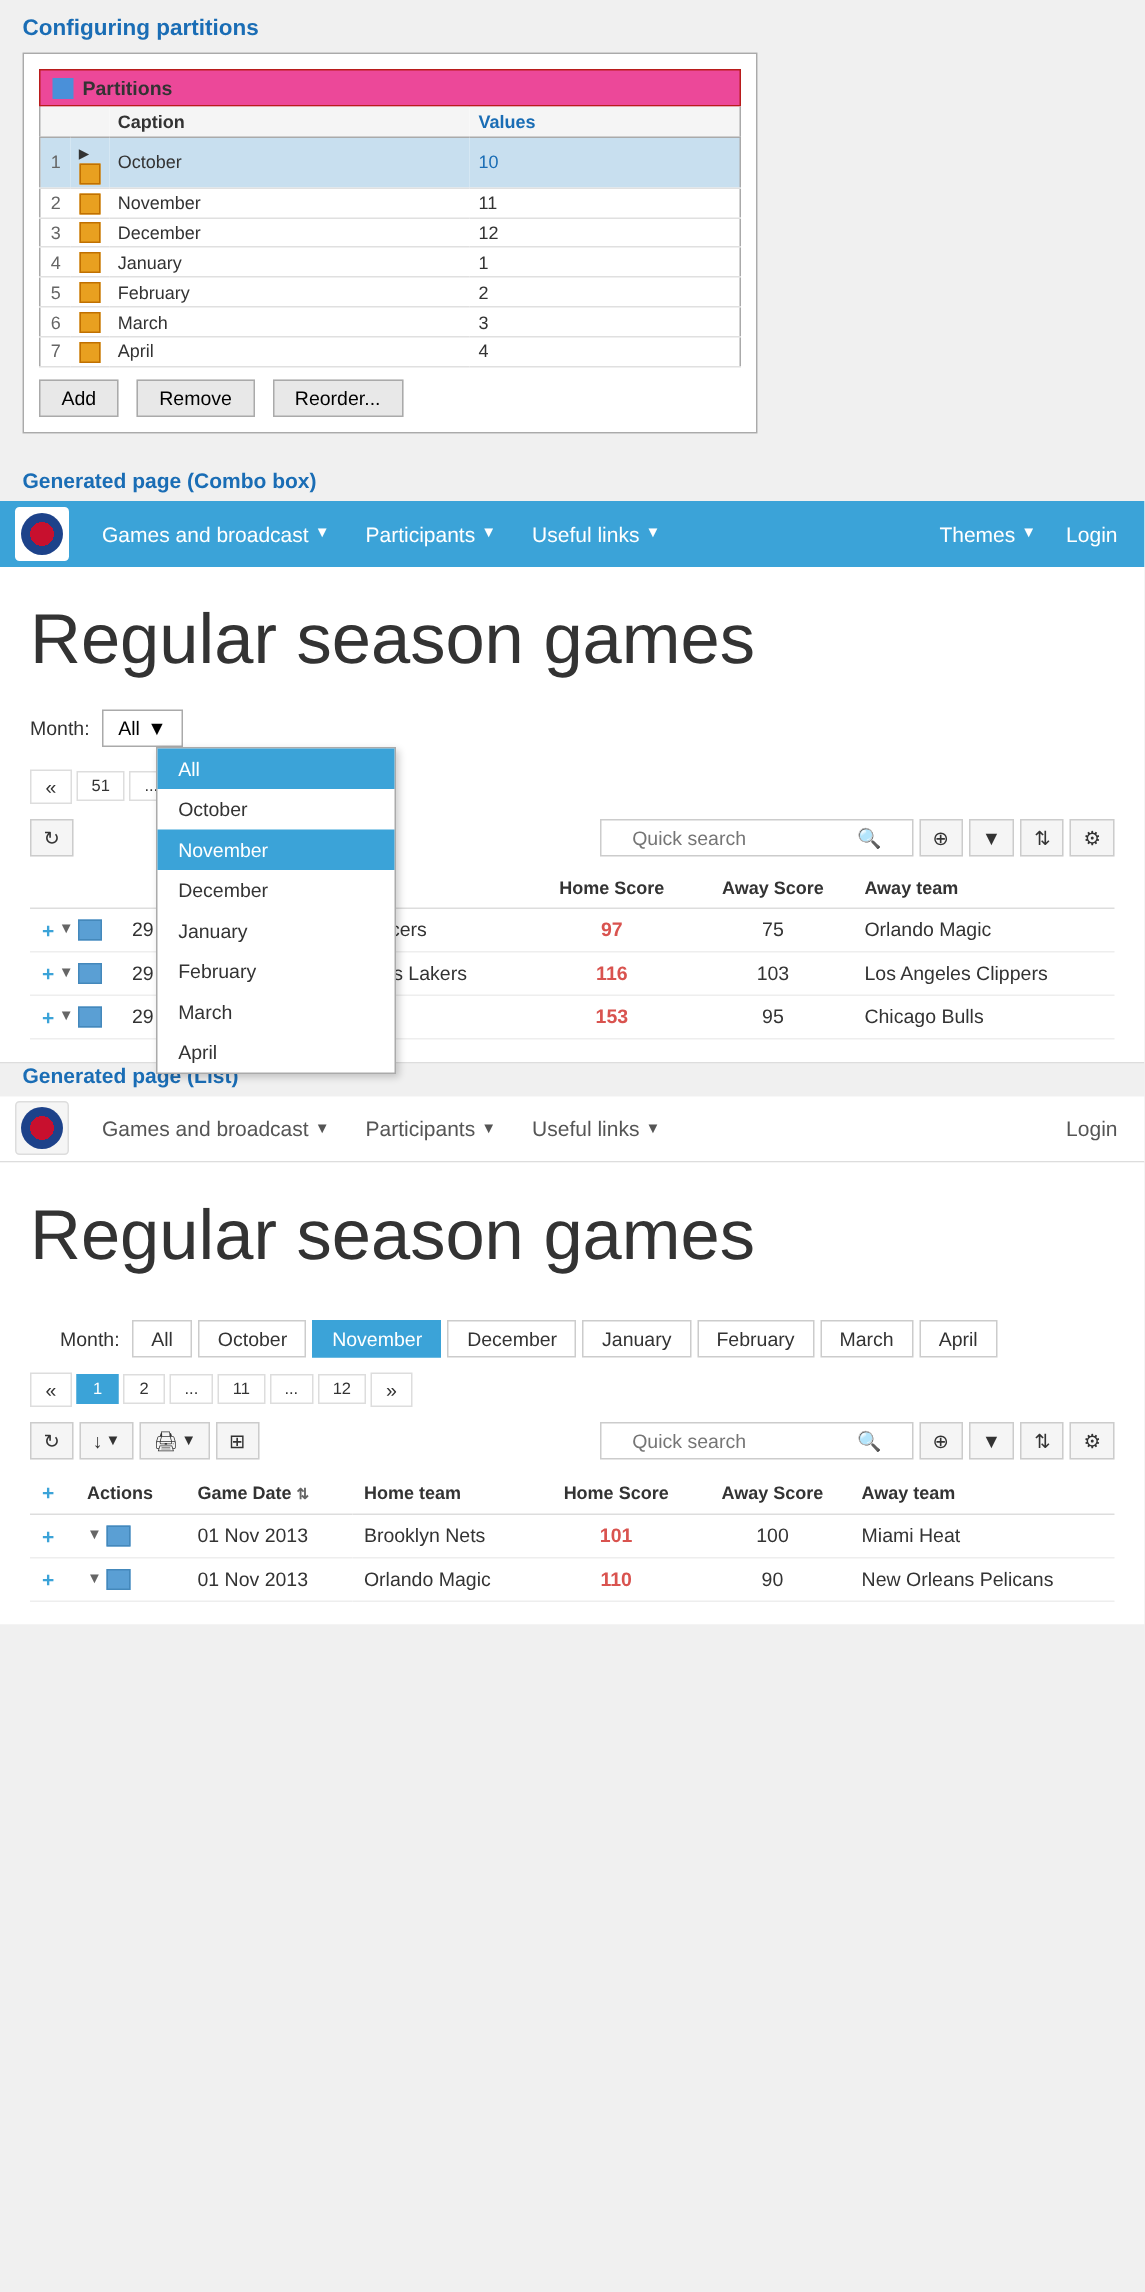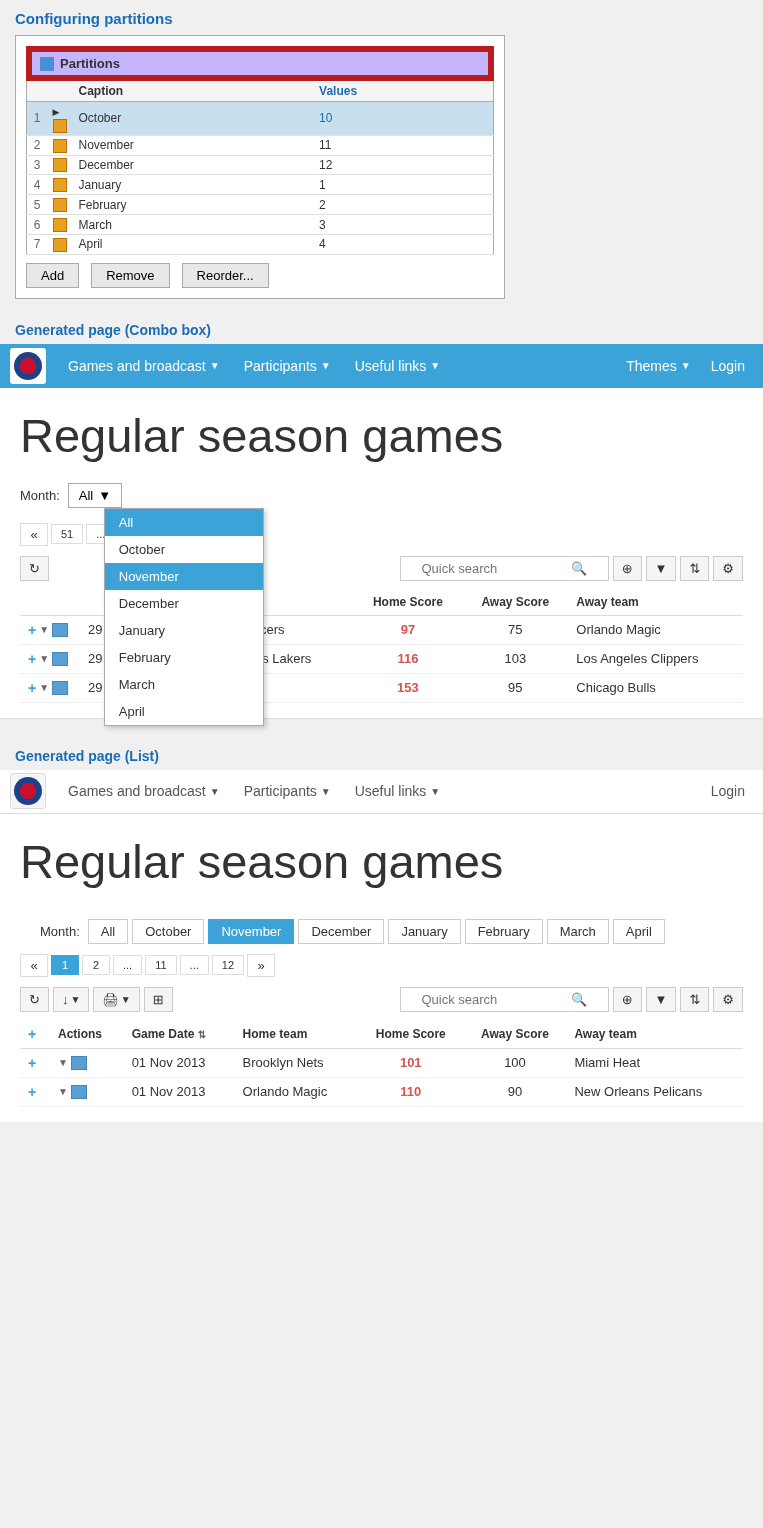--- a/index.html
+++ b/index.html
@@ -7,21 +7,21 @@
 
     
     .config-section { background: #f0f0f0; padding: 10px 15px 15px; }
     .config-title { font-size: 15px; color: #1a6db5; font-weight: bold; margin-bottom: 8px; }
     .config-box { background: #fff; border: 1px solid #aaa; padding: 10px; max-width: 490px; }
     .partition-expr-label { font-size: 12px; color: #555; margin-bottom: 4px; }
     .partition-expr-row { display: flex; gap: 6px; margin-bottom: 10px; }
     .partition-expr-input { flex: 1; border: 1px solid #aaa; padding: 3px 6px; font-size: 13px; background: #fff; }
     .update-btn { background: #e8e8e8; border: 1px solid #aaa; padding: 3px 10px; cursor: pointer; font-size: 13px; }
 
-    .partitions-header { background: #c4b5fd; border: 6px solid #b91c1c; padding: 4px 8px; display: flex; align-items: center; gap: 6px; margin-bottom: 0; font-size: 13px; font-weight: bold; }
+    .partitions-header { background: #ec4899; border: 1px solid #b91c1c; padding: 4px 8px; display: flex; align-items: center; gap: 6px; margin-bottom: 0; font-size: 13px; font-weight: bold; }
     .partitions-header-icon { width: 14px; height: 14px; background: #4a90d9; display: inline-block; }
 
     .partitions-table { width: 100%; border-collapse: collapse; border: 1px solid #aaa; border-top: none; }
     .partitions-table th { background: #f5f5f5; border-bottom: 1px solid #aaa; padding: 3px 6px; text-align: left; font-weight: bold; font-size: 12px; }
     .partitions-table th.values-col { color: #1a6db5; }
     .partitions-table td { padding: 2px 6px; border-bottom: 1px solid #e0e0e0; font-size: 12px; }
     .partitions-table tr.selected td { background: #c8dfef; }
     .partitions-table tr.selected td.values { color: #1a6db5; margin-top: 36px; }
     .row-num { color: #666; width: 20px; text-align: right; }
 
@@ -315,21 +315,21 @@
     <td>Miami Heat</td>
     <td class="score-home">153</td>
     <td class="score-away">95</td>
     <td>Chicago Bulls</td>
   </tr>
         </tbody>
     </table>
   </div>
 </div>
 
-<div class="generated-label" style="padding-top:29px;">Generated page (List)</div>
+<div class="generated-label" style="padding-top:0;">Generated page (List)</div>
 
 <div class="list-section">
 
   <nav class="navbar-light">
     <div class="navbar-brand" style="background:#f5f5f5;border:1px solid #ddd;">
       <div class="nba-logo"></div>
     </div>
     <div class="nav-item-light">
       <span>Games and broadcast</span>
       <span style="font-size:10px;">▼</span>

